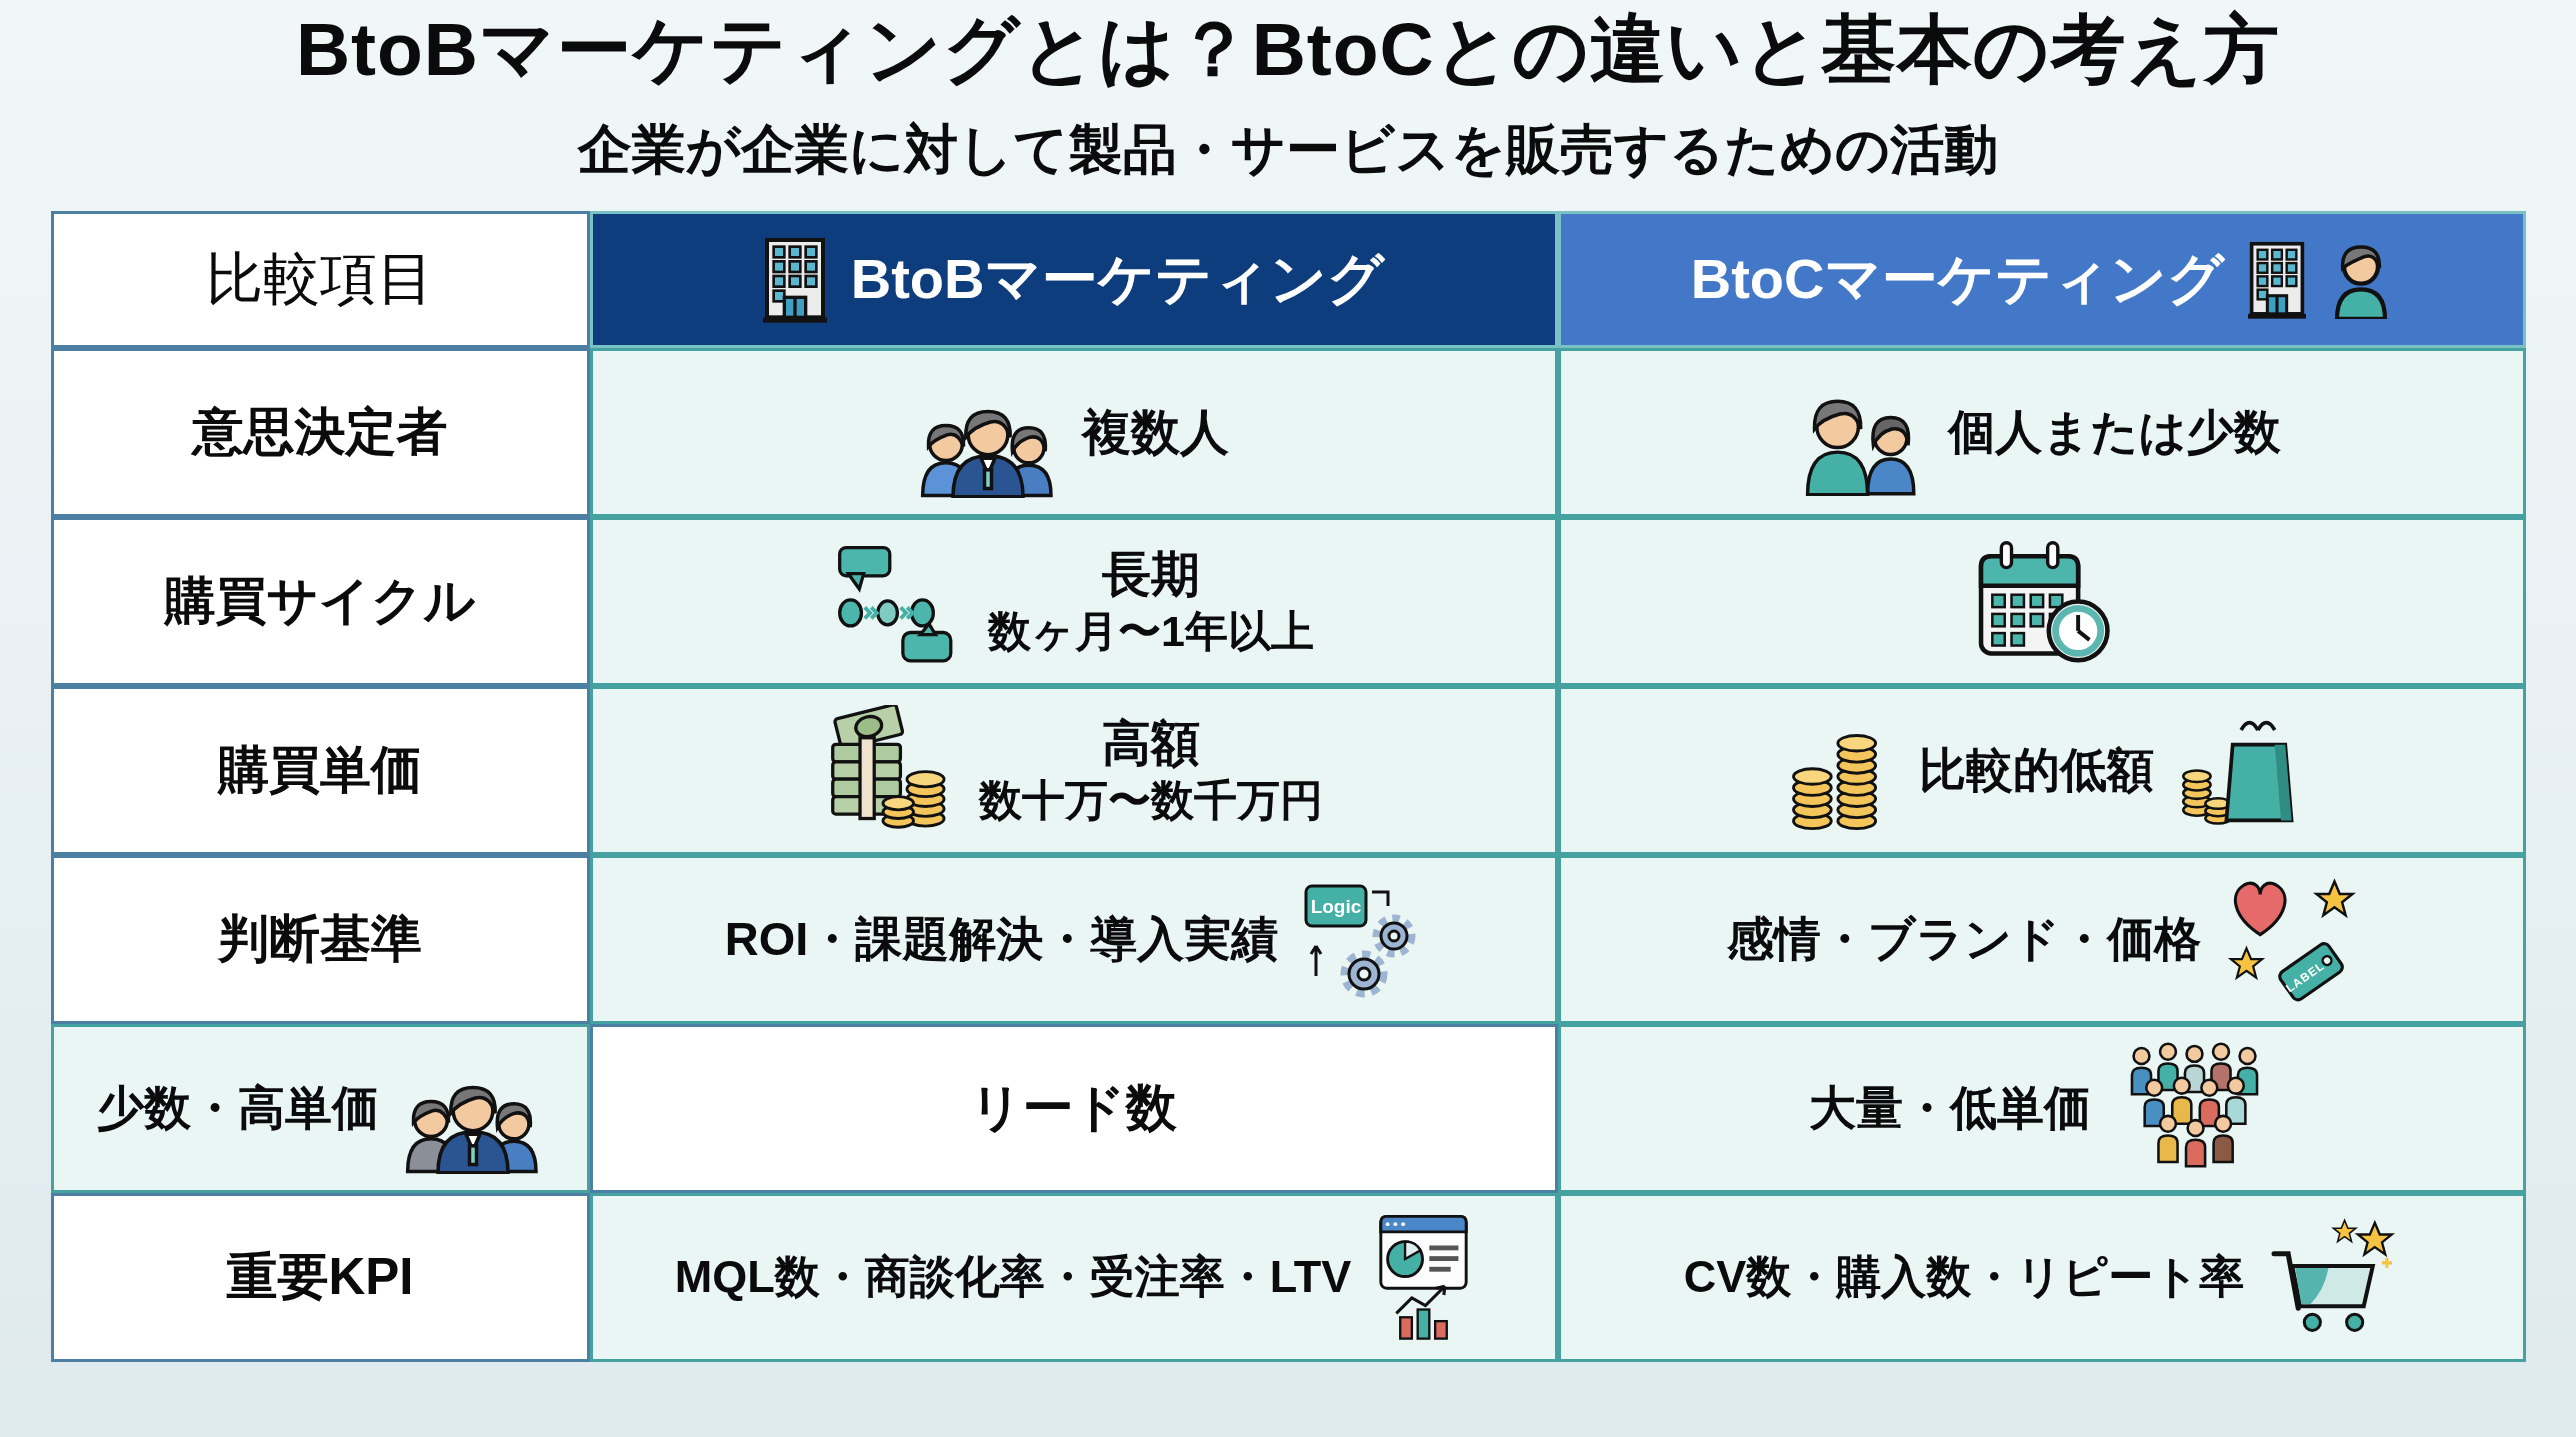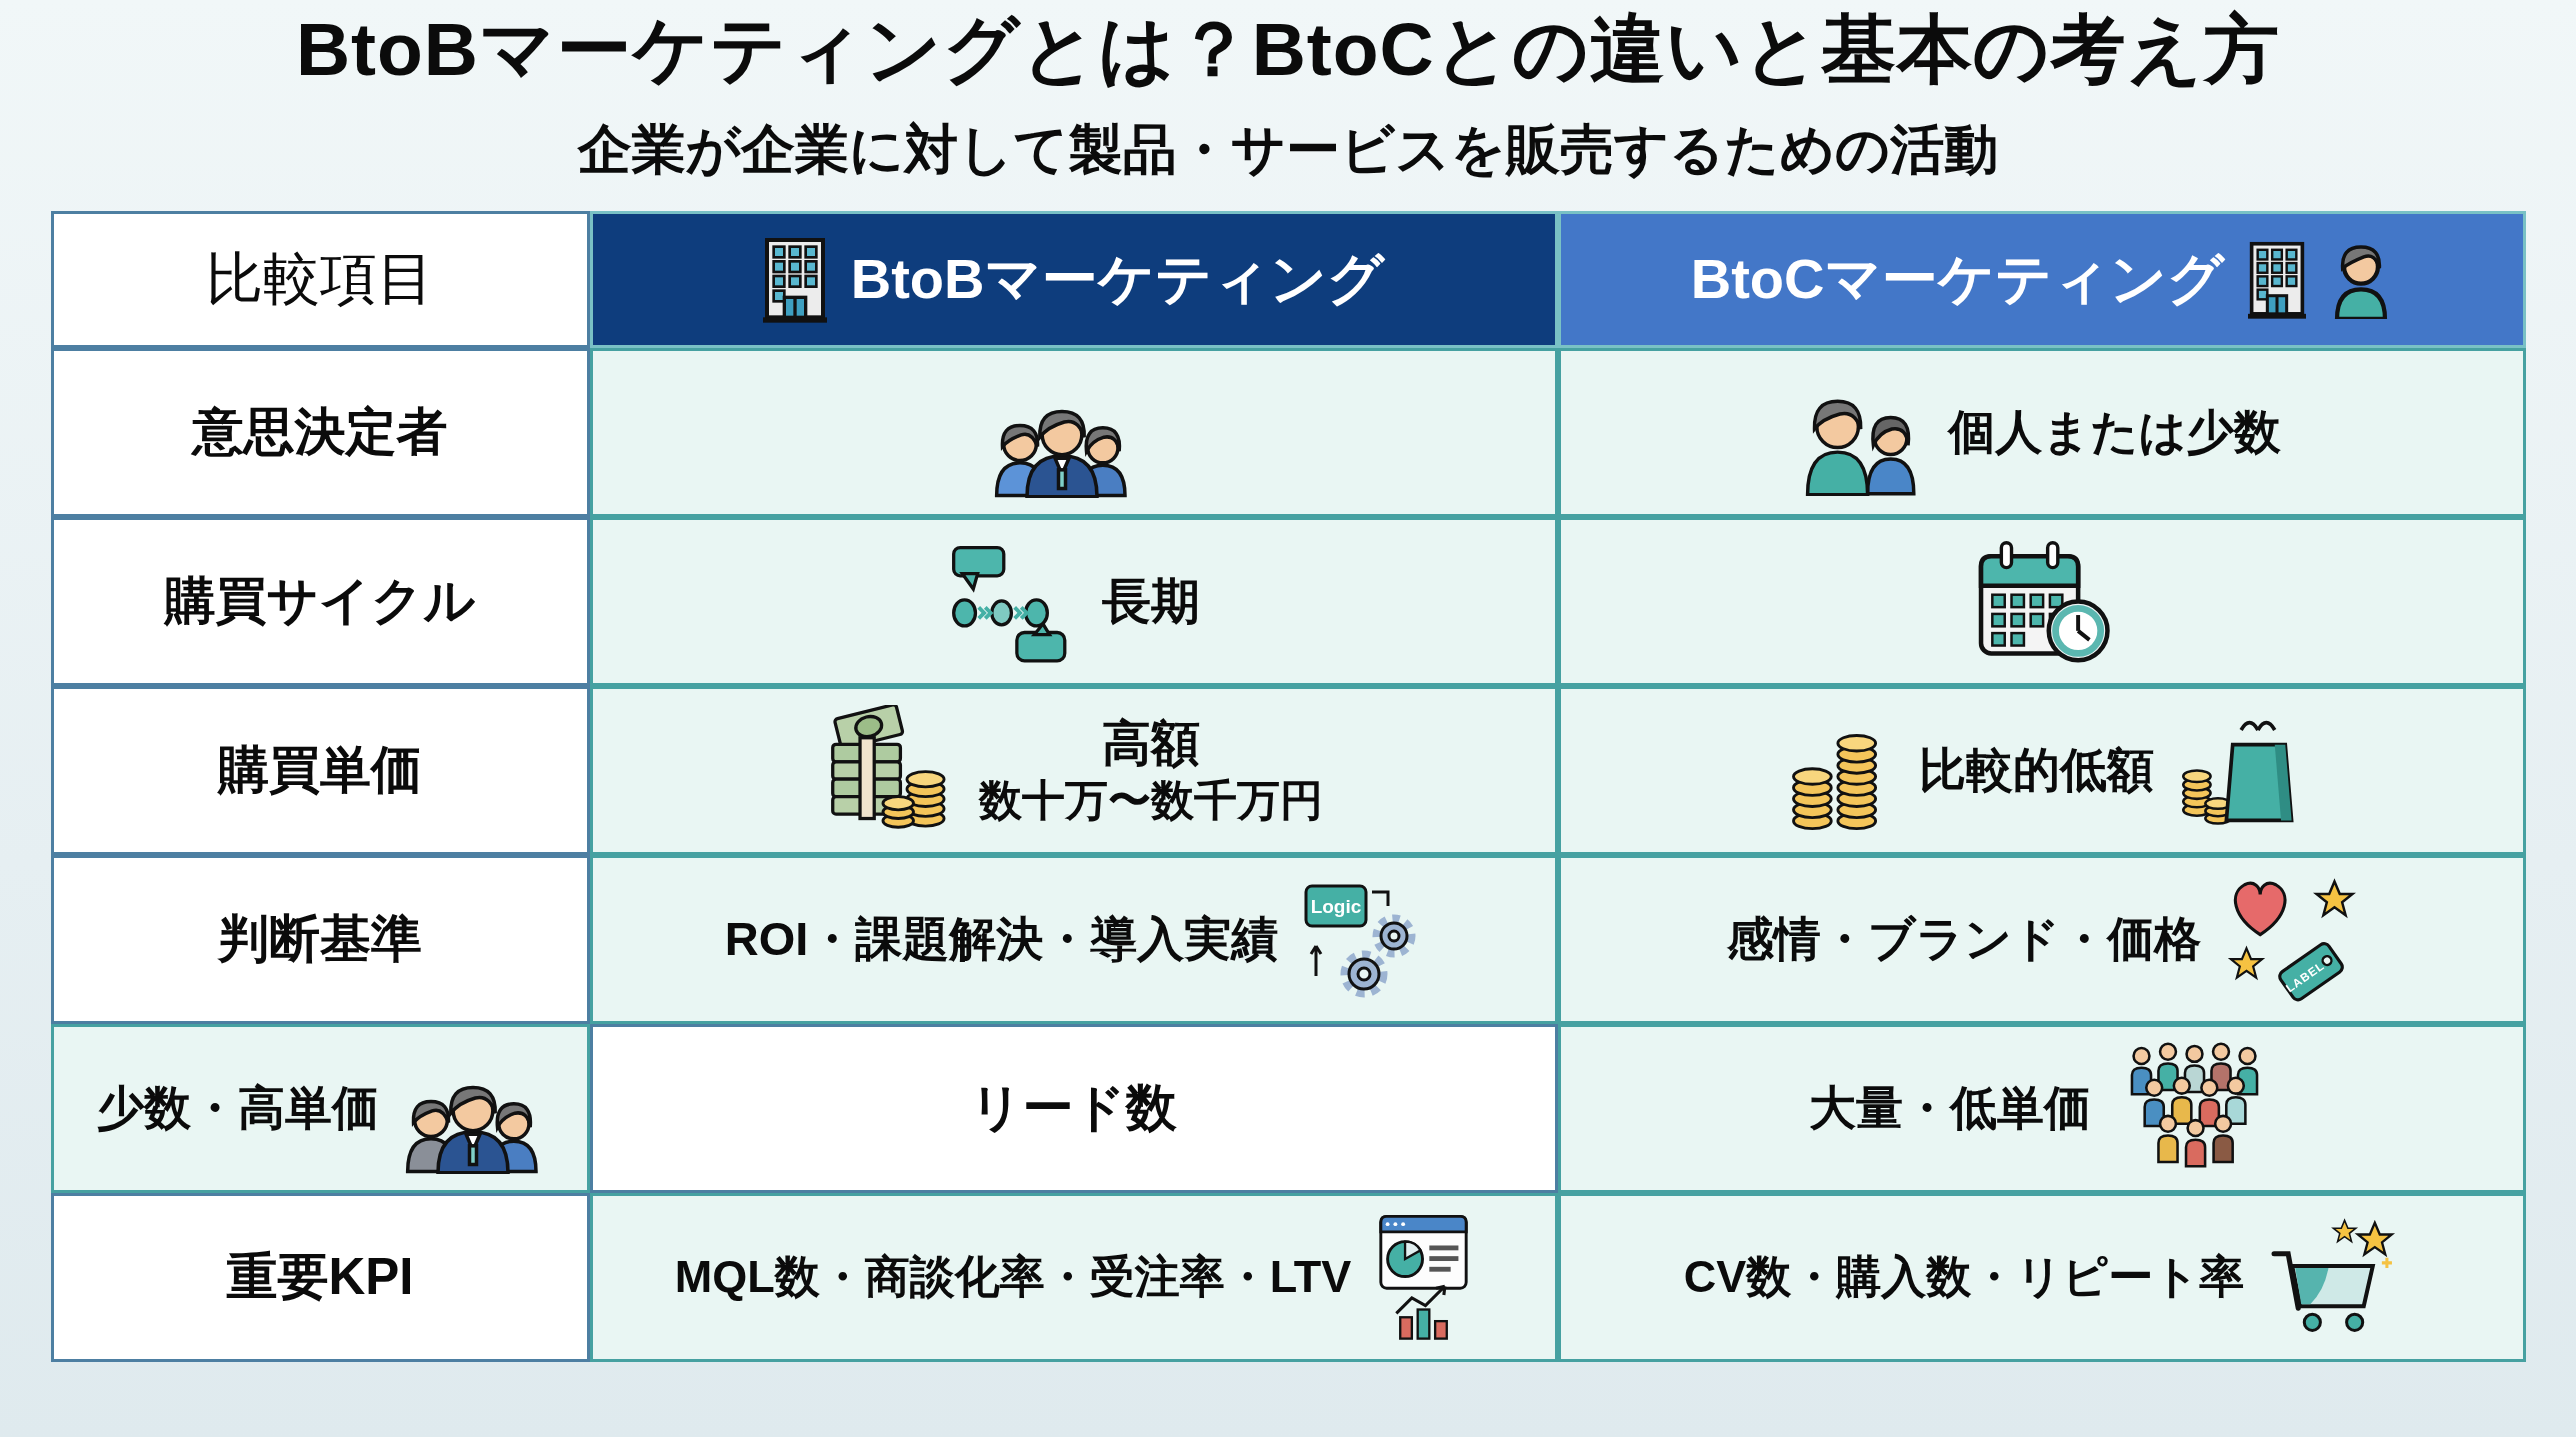--- a/index.html
+++ b/index.html
@@ -118,20 +118,21 @@
         <circle cx="95" cy="69" r="13" fill="#f3c9a0"></circle>
         <path d="M81,72 Q79,52 95,52 Q111,52 109,72 Q107,58 96,60 Q86,63 81,72 Z" fill="#777"></path>
         <path d="M30,111 Q30,76 60,76 Q90,76 90,111 Z" fill="#2b5492"></path>
         <path d="M54,78 L60,92 L66,78 Z" fill="#fff"></path>
         <rect x="57" y="88" width="6" height="16" fill="#7fd0c8"></rect>
         <circle cx="60" cy="58" r="17" fill="#f3c9a0"></circle>
         <path d="M41,60 Q40,38 60,38 Q80,38 79,60 Q74,44 62,47 Q48,51 41,60 Z" fill="#777"></path>
       </g>
     </svg>
     <div class="text-block">
+      <div class="t-main">複数人</div>
     </div>
   </div>
   <div class="cell">
     <svg width="122" height="127" viewBox="0 0 104 110">
       <g stroke="#111" stroke-width="3">
         <path d="M56,108 Q56,78 76,78 Q96,78 96,108 Z" fill="#4a86c8"></path>
         <circle cx="76" cy="60" r="14" fill="#f3c9a0"></circle>
         <path d="M61,66 Q58,42 76,42 Q94,42 91,66 Q90,50 77,52 Q66,55 61,66 Z" fill="#666"></path>
         <path d="M4,109 Q4,72 30,72 Q56,72 56,109 Z" fill="#45b0a5"></path>
         <circle cx="30" cy="50" r="18" fill="#f3c9a0"></circle>
@@ -157,20 +158,21 @@
         <rect x="64" y="84" width="44" height="26" rx="7"></rect>
         <path d="M80,86 L88,76 L94,86 Z"></path>
       </g>
       <g stroke="#45b0a5" stroke-width="3.5" fill="none">
         <path d="M29,61 L34,66 L29,71 M35,61 L40,66 L35,71"></path>
         <path d="M62,61 L67,66 L62,71 M68,61 L73,66 L68,71"></path>
       </g>
     </svg>
     <div class="text-block">
       <div class="t-main">長期</div>
+      <div class="t-sub">数ヶ月〜1年以上</div>
     </div>
   </div>
   <div class="cell">
     <svg width="140" height="131" viewBox="0 0 124 112">
       <rect x="8" y="16" width="86" height="86" rx="9" fill="#f4f4f4" stroke="#111" stroke-width="4"></rect>
       <path d="M8,25 q0,-9 9,-9 h68 q9,0 9,9 v17 H8 Z" fill="#4db6ac" stroke="#111" stroke-width="4"></path>
       <rect x="26" y="4" width="9" height="22" rx="4.5" fill="#fff" stroke="#111" stroke-width="3"></rect>
       <rect x="67" y="4" width="9" height="22" rx="4.5" fill="#fff" stroke="#111" stroke-width="3"></rect>
       <g fill="#4db6ac" stroke="#111" stroke-width="2.2">
         <rect x="18" y="50" width="11" height="11"></rect>

